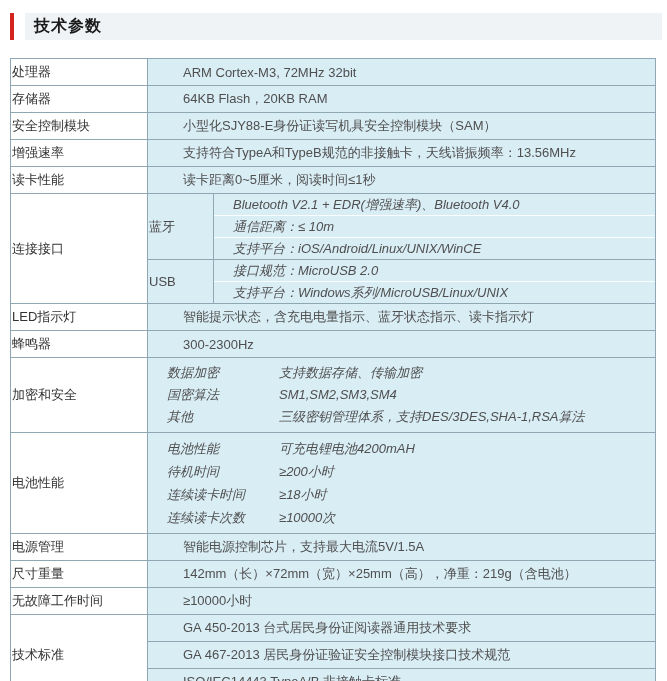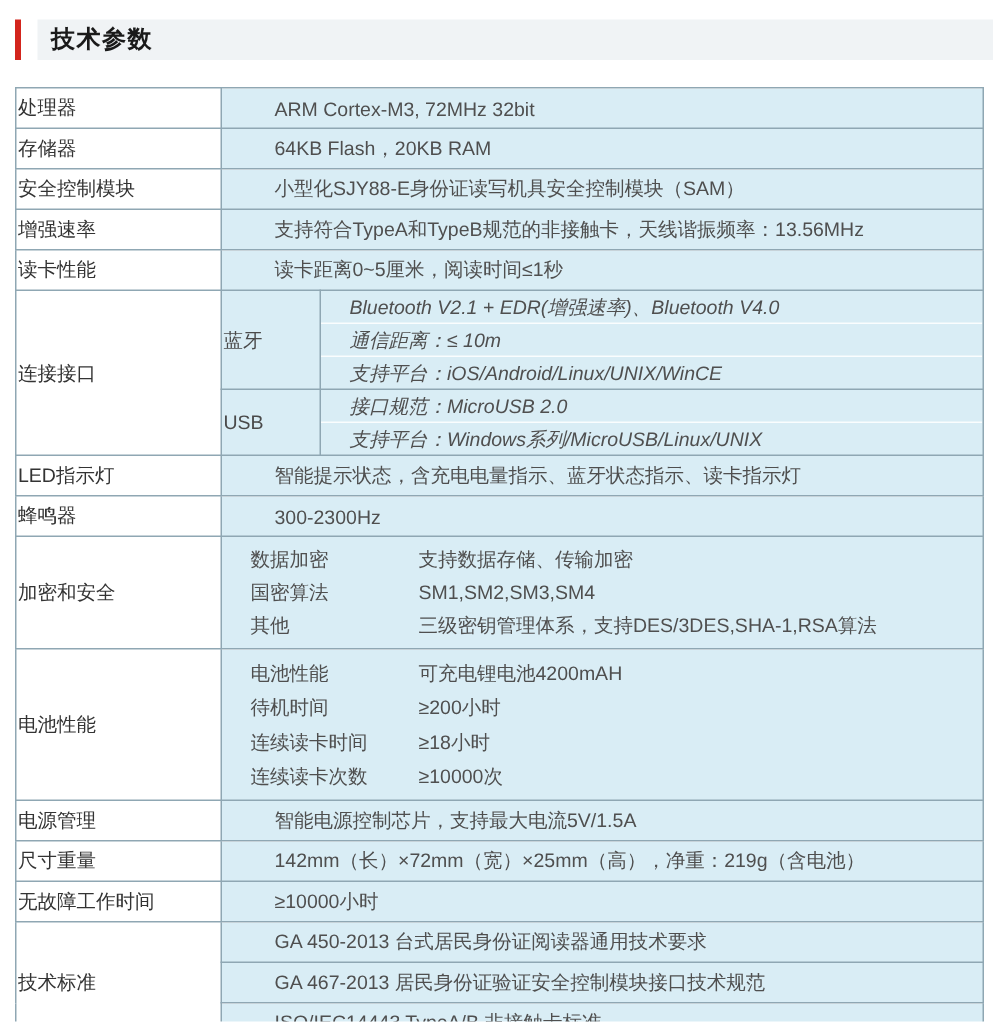--- a/index.html
+++ b/index.html
@@ -30,21 +30,21 @@
   tr.h24 td{height:24px;}
 
   .cell-lines{padding:0;}
   .cell-lines .line{
     height:21px;line-height:21px;padding-left:19px;
     border-bottom:1px solid rgba(255,255,255,0.85);
     font-style:italic;
   }
   .cell-lines .line:last-child{border-bottom:none;}
 
-  .cell-pairs{padding:4px 0 4px 19px;}
+  .cell-pairs{padding:4px 0 4px 19px;font-style:italic;}
   .pair{display:flex;height:22px;line-height:22px;}
   .pair .pname{width:112px;flex:none;}
   .cell-pairs.batt .pair{height:23px;line-height:23px;}
 </style>
 </head>
 <body>
 
 <div class="titlebar">
   <div class="red-bar"></div>
   <div class="title-strip">

